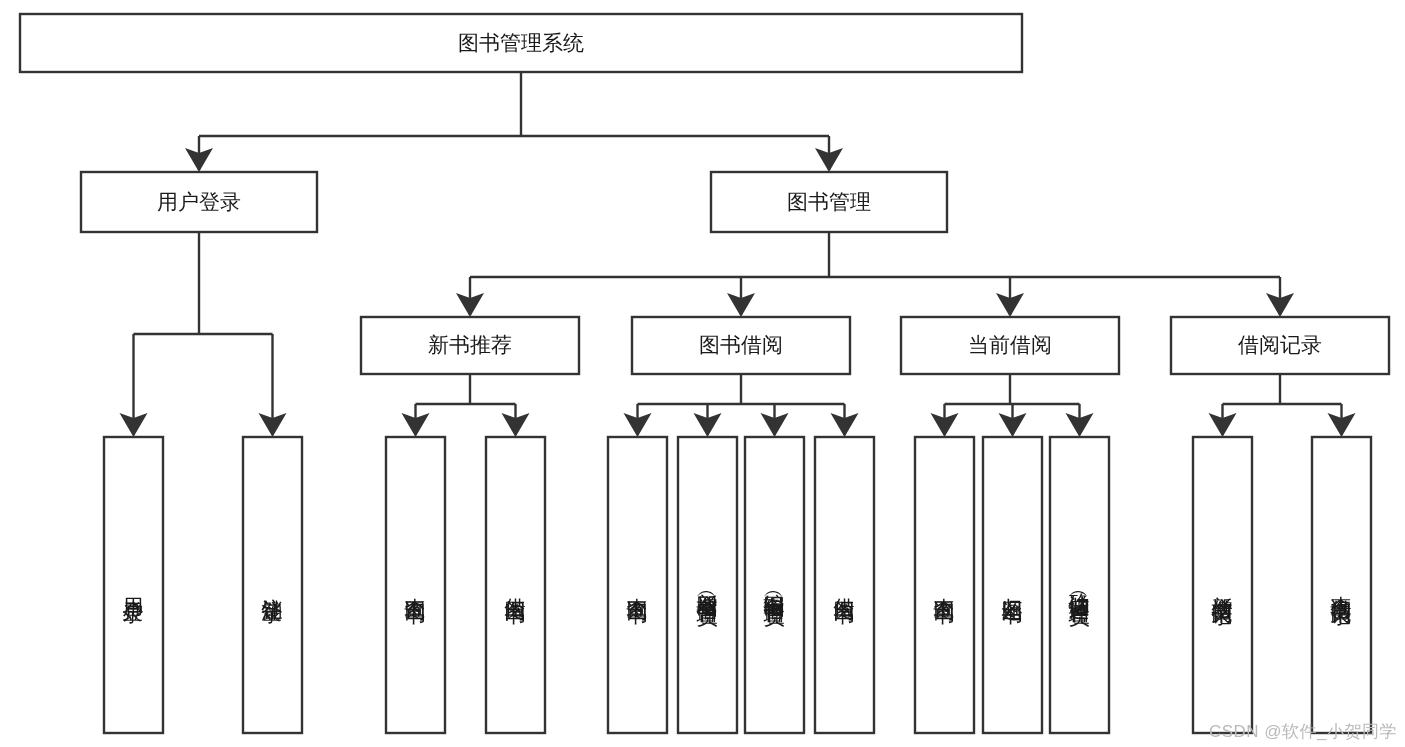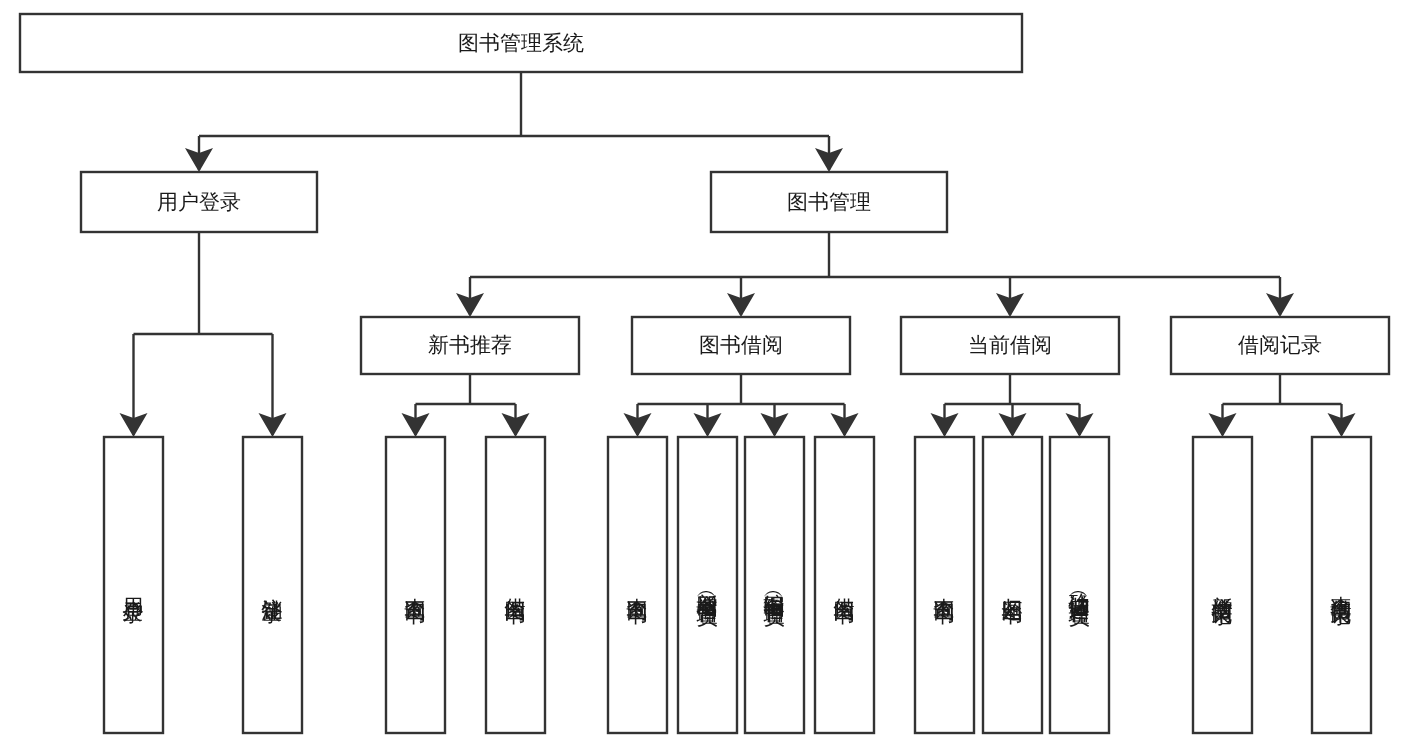--- a/index.html
+++ b/index.html
@@ -161,13 +161,14 @@
       <div class="leaf-label" style="left: 678px; top: 437px; width: 59px; height: 296px;">新增图书（管理员）</div>
       <div class="leaf-label" style="left: 745px; top: 437px; width: 59px; height: 296px;">编辑图书（管理员）</div>
       <div class="leaf-label" style="left: 815px; top: 437px; width: 59px; height: 296px;">借阅图书</div>
       <div class="leaf-label" style="left: 915px; top: 437px; width: 59px; height: 296px;">查询图书</div>
       <div class="leaf-label" style="left: 983px; top: 437px; width: 59px; height: 296px;">归还图书</div>
       <div class="leaf-label" style="left: 1050px; top: 437px; width: 59px; height: 296px;">确认归还（管理员）</div>
       <div class="leaf-label" style="left: 1193px; top: 437px; width: 59px; height: 296px;">新增借阅记录</div>
       <div class="leaf-label" style="left: 1312px; top: 437px; width: 59px; height: 296px;">查询借阅记录</div>
     </div>
 
+  <div class="watermark">CSDN @软件_小贺同学</div>
 </div>
 
 </body></html>

